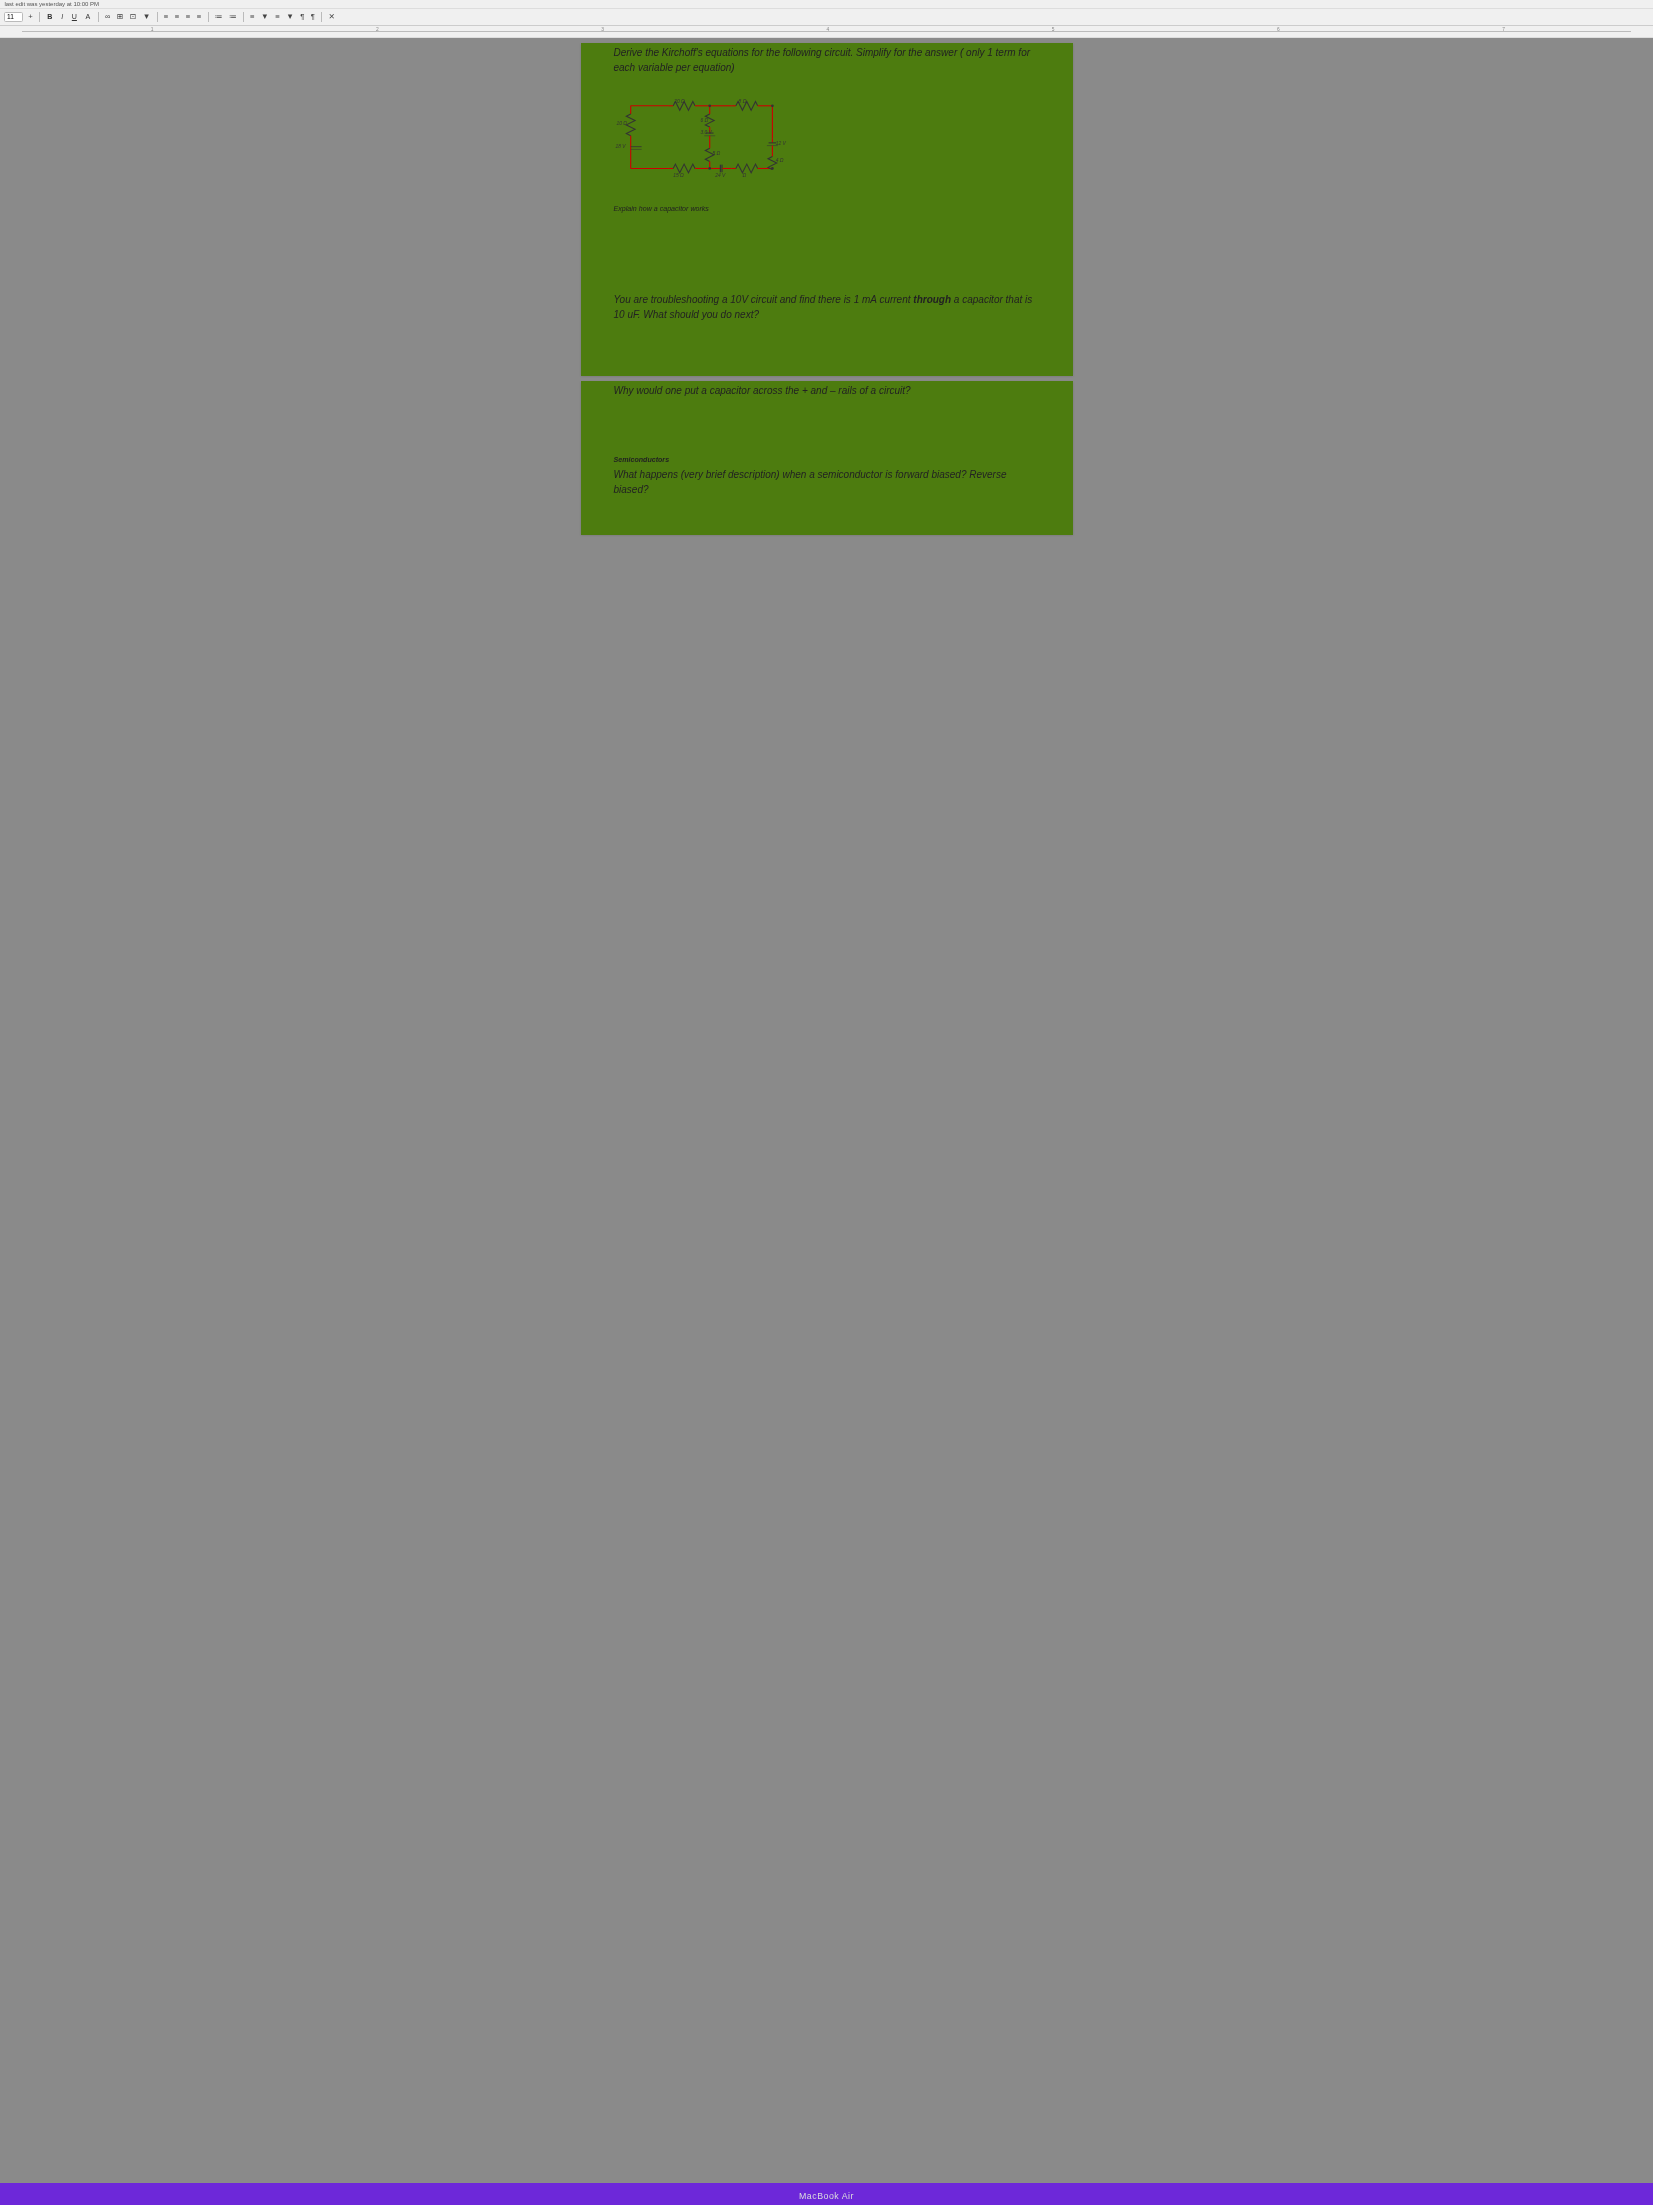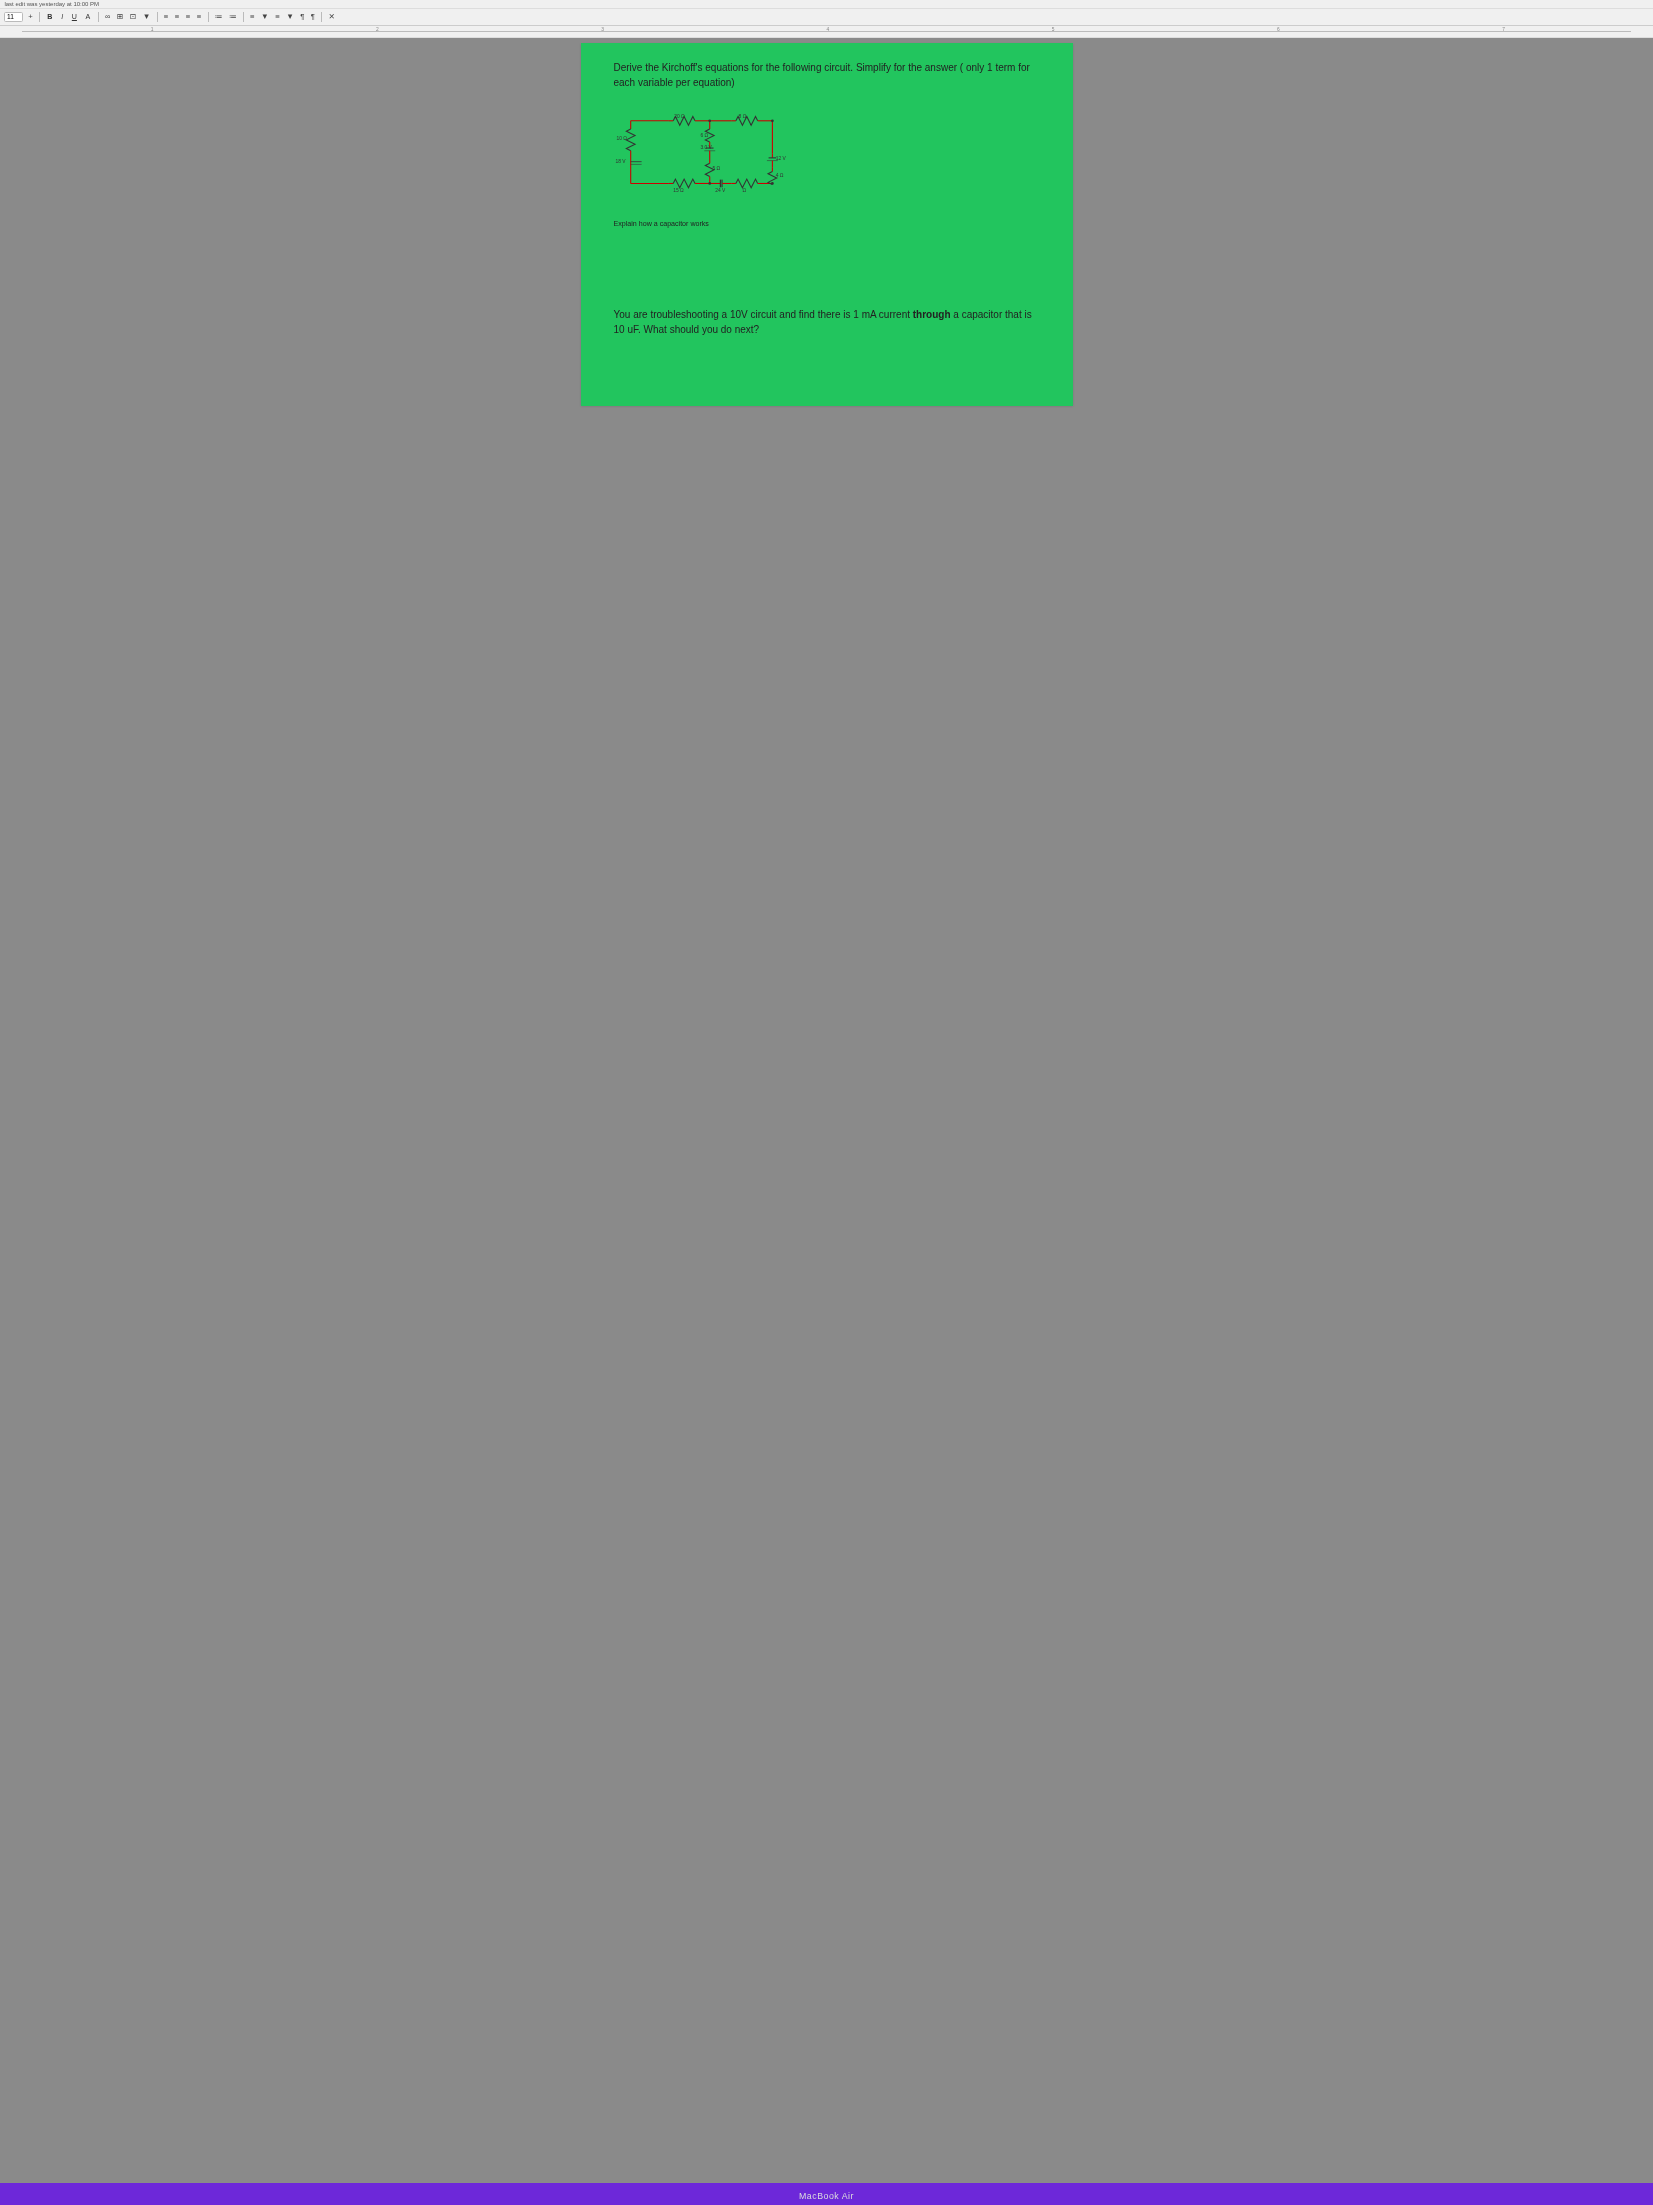--- a/index.html
+++ b/index.html
@@ -96,23 +96,24 @@
     .main-content {
       width: 100%;
       max-width: 492px;
       margin: 5.5px auto;
       display: flex;
       flex-direction: column;
       gap: 4.4px;
     }
 
     .doc-section {
-      background: #22c55e;
-      padding: 17px 33px;
+      background: #4d7c0f;
+      padding: 2px 33px;
       box-shadow: 0 0.5px 2.2px rgba(0,0,0,0.15);
+      font-style: italic;
     }
 
     .question-text {
       font-size: 10px;
       color: #222;
       line-height: 1.5;
       margin-bottom: 8.8px;
     }
 
     .question-text .bold { font-weight: bold; }
@@ -310,19 +311,29 @@
 
     <div class="answer-space"></div>
 
     <p class="question-text">
       <span>You are troubleshooting a 10V circuit and find there is 1 mA current </span><span class="bold" style="font-weight:bold;">through</span><span> a capacitor that is 10 uF. What should you do next?</span>
     </p>
 
     <div class="answer-space"></div>
   </div>
 
+  <div class="doc-section">
+    <p class="question-text">Why would one put a capacitor across the + and – rails of a circuit?</p>
+
+    <div class="answer-space"></div>
+
+    <p class="semiconductors-label">Semiconductors</p>
+    <p class="question-text">What happens (very brief description) when a semiconductor is forward biased? Reverse biased?</p>
+
+    <div class="small-answer-space"></div>
+  </div>
 
 </div>
 
 <div class="macbook-bar">
   <span>MacBook Air</span>
 </div>
 
 
 </body></html>

